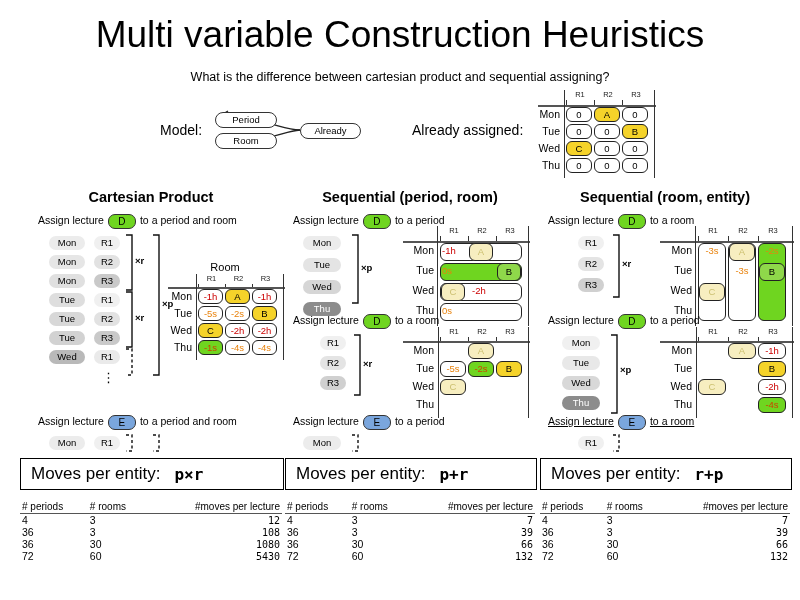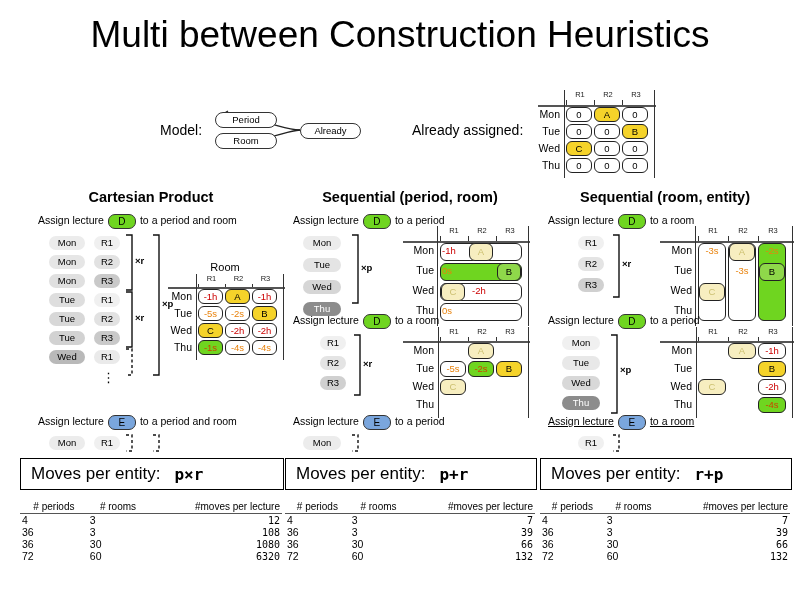--- a/index.html
+++ b/index.html
@@ -68,33 +68,34 @@
   
   .movebox{
     position:absolute;border:1.4px solid #000;background:#fff;height:30px;
     display:flex;align-items:center;
   }
   .movebox .mtext{font-size:17px;margin-left:10px;}
   .movebox .mform{font-size:16px;font-weight:bold;font-family:"DejaVu Sans Mono",monospace;margin-left:14px;}
 
   table.stats{position:absolute;border-collapse:collapse;font-size:10px;}
   table.stats th{
-    font-weight:normal;text-align:center;padding:1px 2px;border-bottom:1.2px solid #555;
+    font-weight:normal;text-align:left;padding:1px 2px;border-bottom:1.2px solid #555;
     font-size:10px;
   }
   table.stats th.num{text-align:right;}
   table.stats td{padding:0px 2px;font-size:10.5px;}
   table.stats td.num{text-align:right;font-family:"DejaVu Sans Mono",monospace;font-size:10px;}
 </style>
 </head>
 <body>
 
 <div class="slide">
 
-  <div class="title">Multi between Construction Heuristics</div>
+  <div class="title">Multi variable Construction Heuristics</div>
+  <div class="subtitle">What is the difference between cartesian product and sequential assigning?</div>
 
   <div class="model-label">Model:</div>
   <svg class="model-svg" width="240" height="75">
     <path d="M150,30 C130,30 120,18 68,17" stroke="#222" stroke-width="1.4" fill="none"></path>
     <path d="M150,30 C130,32 120,42 68,41" stroke="#222" stroke-width="1.4" fill="none"></path>
     <path d="M68,17 L78,11 M68,17 L79,23" stroke="#222" stroke-width="1.4" fill="none"></path>
     <path d="M68,41 L78,35 M68,41 L79,47" stroke="#222" stroke-width="1.4" fill="none"></path>
   </svg>
   <div class="node" id="node-period">Period</div>
   <div class="node" id="node-room">Room</div>
@@ -225,21 +226,21 @@
             <td class="num">108</td>
           </tr>
           <tr>
             <td>36</td>
             <td>30</td>
             <td class="num">1080</td>
           </tr>
           <tr>
             <td>72</td>
             <td>60</td>
-            <td class="num">6320</td>
+            <td class="num">5430</td>
           </tr>
         </tbody>
       </table>
       <div class="assign-line" style="left: 293px; top: 214px;"><span>Assign lecture</span><span class="badge badge-d">D</span><span>to a period</span></div>
       <div class="pill" style="left: 303px; top: 236px; width: 38px; background: rgb(236, 236, 236);">Mon</div>
       <div class="pill" style="left: 303px; top: 258px; width: 38px; background: rgb(228, 228, 228);">Tue</div>
       <div class="pill" style="left: 303px; top: 280px; width: 38px; background: rgb(214, 214, 214);">Wed</div>
       <div class="pill" style="left: 303px; top: 302px; width: 38px; background: rgb(140, 140, 140); color: rgb(255, 255, 255);">Thu</div>
       <svg width="9" height="70" style="position: absolute; left: 351px; top: 234px;">
         <path d="M1,1 L7,1 L7,69 L1,69" stroke="#111" stroke-width="1.4" fill="none"></path>

